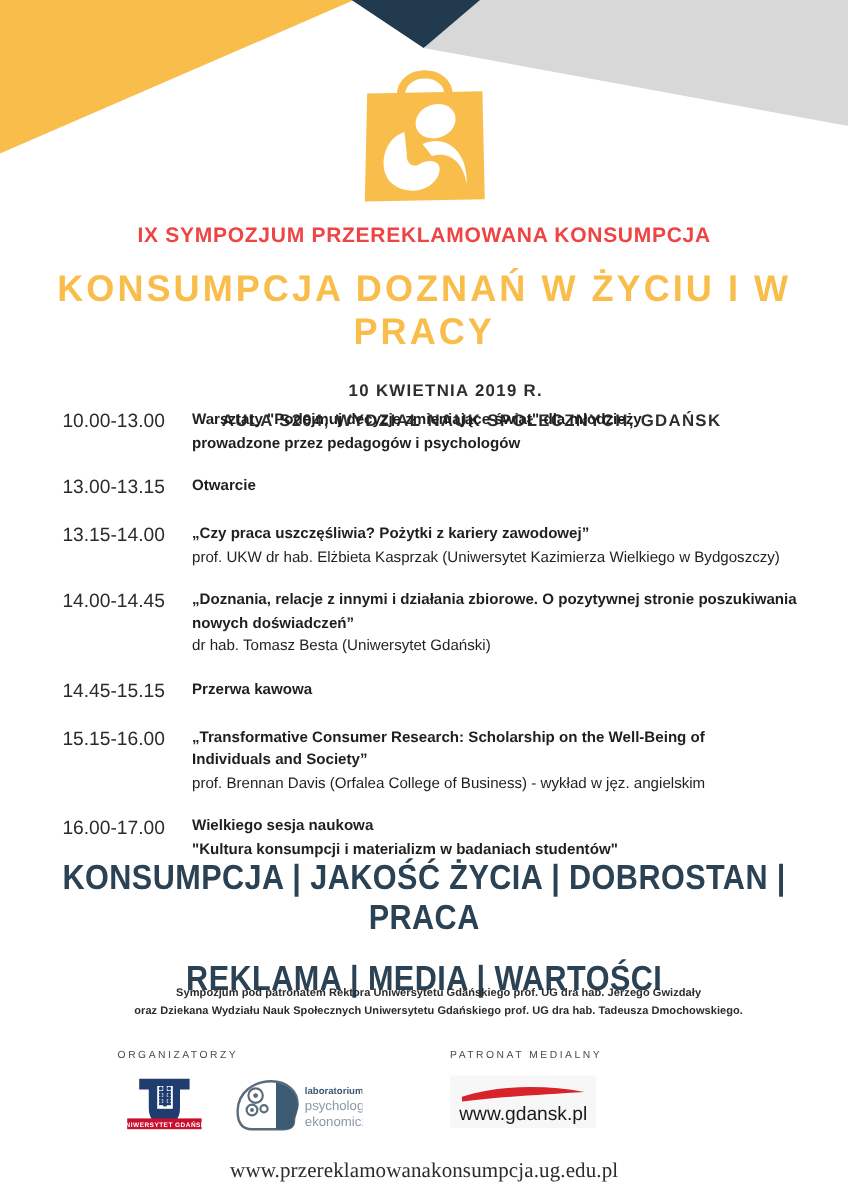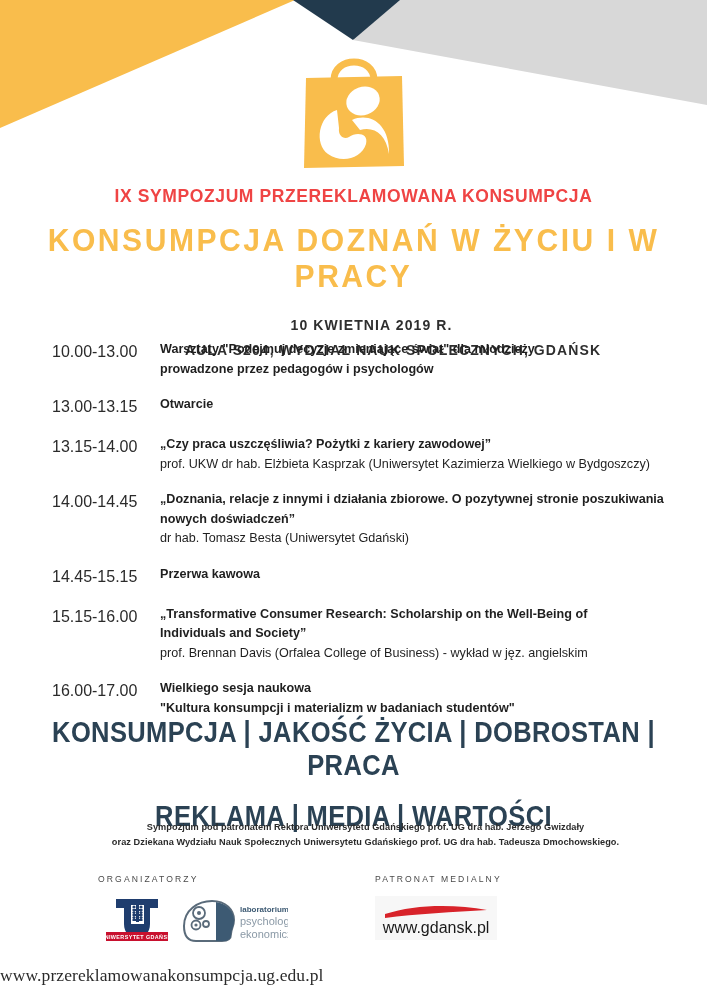--- a/index.html
+++ b/index.html
@@ -145,31 +145,31 @@
   }
   .foot-col { position: absolute; text-align: left; }
   .foot-label {
     font-size: 8.6px;
     letter-spacing: 2.1px;
     color: #4a4a4a;
     font-weight: normal;
     margin: 0 0 12px 0;
     white-space: nowrap;
   }
-  .foot-logos { display: flex; align-items: center; }
+  .foot-logos { display: flex; align-items: center; gap: 14px; }
 
   .col-org      { left: 50px;  top: 6px; }
   .col-media    { left: 327px; top: 6px; }
   .col-partner  { left: 518px; top: 6px; }
 
   
   .site-url {
     position: absolute;
     bottom: 14px; left: 0; right: 0;
-    text-align: left;
+    text-align: center;
     font-family: "Liberation Serif", serif;
     font-size: 17.5px;
     color: #2b2b2b;
     letter-spacing: 0.1px;
     z-index: 3;
   }
 </style>
 </head>
 <body>
 

